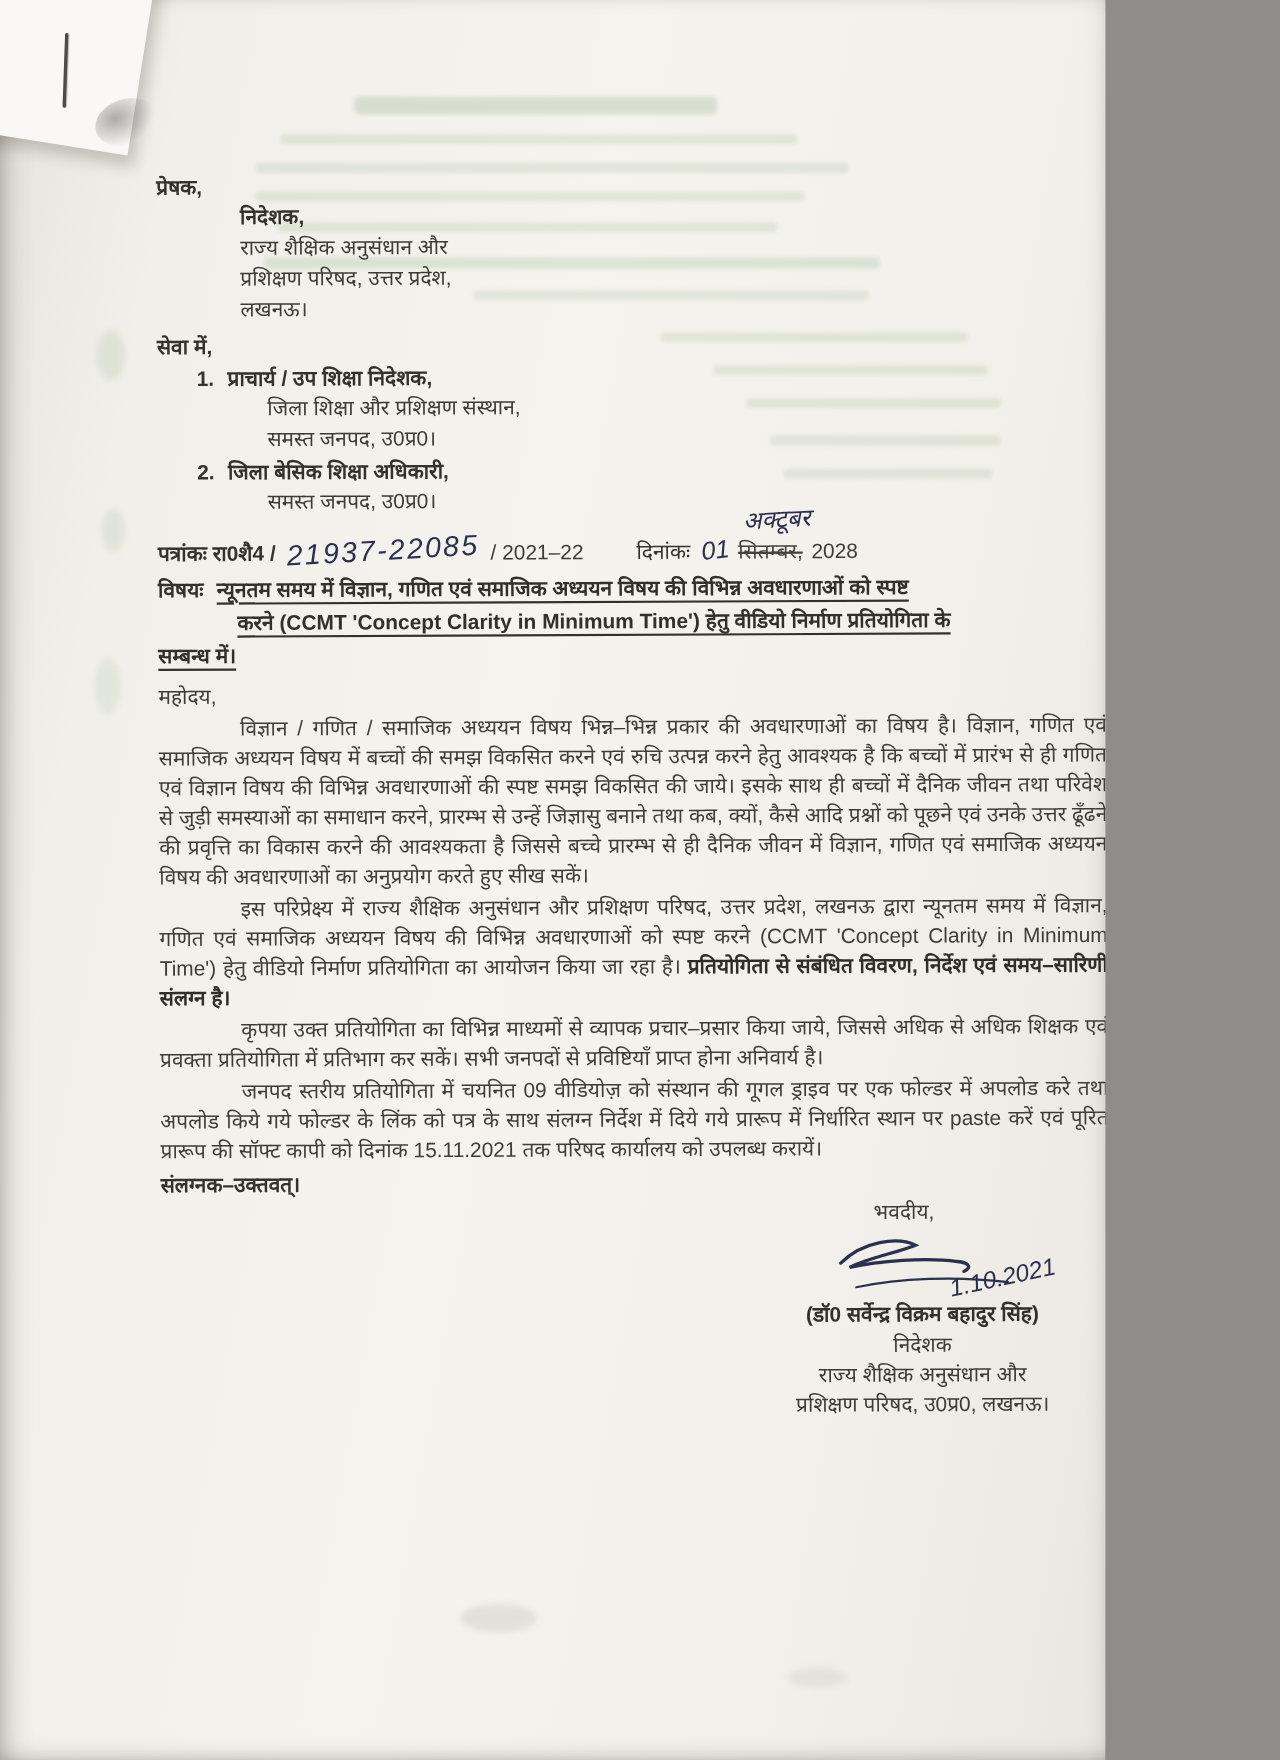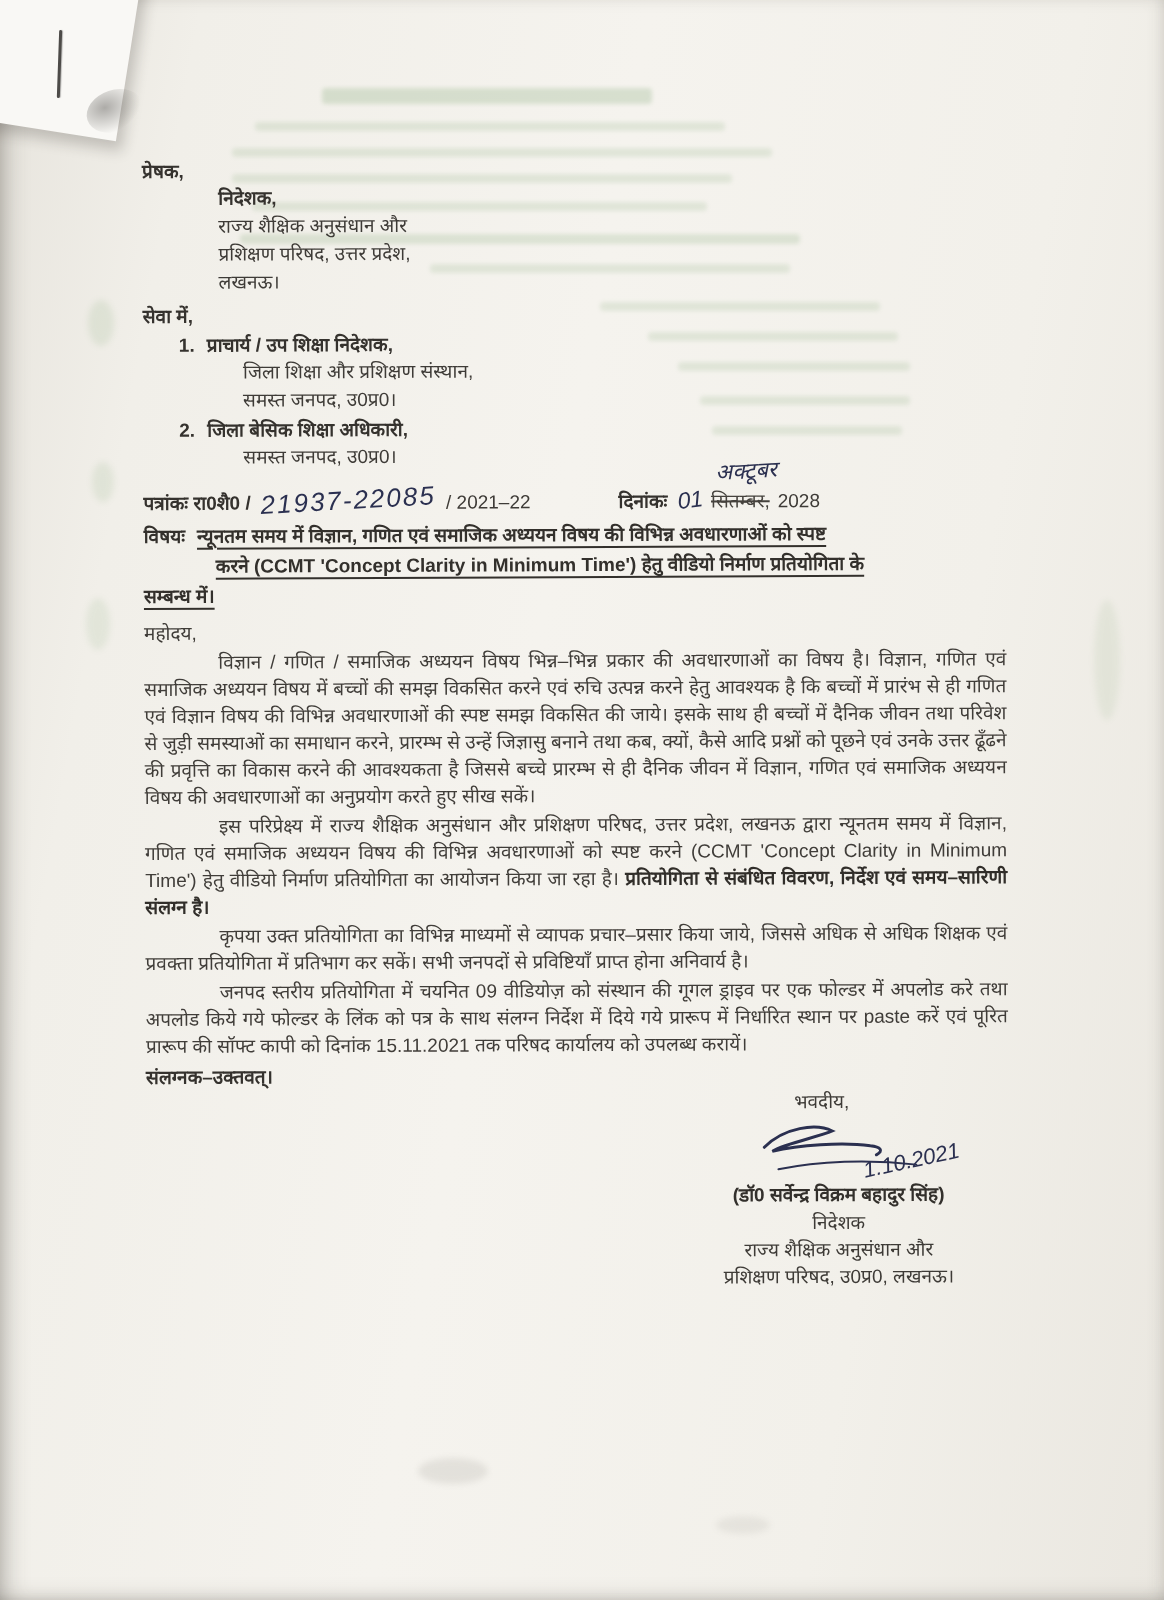--- a/index.html
+++ b/index.html
@@ -1,17 +1,17 @@
 <!DOCTYPE html>
 <html><head>
 <meta charset="utf-8">
 <style>
   html,body{margin:0;padding:0;background:#8f8d89;}
   .page{
-    position:relative;width:1164px;height:1600px;overflow:hidden;
+    position:relative;width:1005px;height:1600px;overflow:hidden;
     background:linear-gradient(100deg,#e7e4dd 0%,#f1efe9 14%,#f5f3ee 45%,#f2f0ea 75%,#eae7e0 100%);
     font-family:"Liberation Sans","DejaVu Sans",sans-serif;
     color:#3e3b37;
     box-shadow:inset 18px 0 28px -18px rgba(60,55,48,.45), inset -10px 0 22px -16px rgba(60,55,48,.3), inset 0 -14px 24px -18px rgba(60,55,48,.35);
   }
   
   .corner-lift{position:absolute;left:-28px;top:-38px;width:158px;height:168px;background:#f9f8f5;
     transform:rotate(9deg);box-shadow:7px 9px 14px rgba(40,38,34,.22);}
   .pen-stroke{position:absolute;left:58px;top:30px;width:3px;height:68px;background:#4d4b48;
     border-radius:2px;transform:rotate(2deg);box-shadow:1px 0 1px rgba(0,0,0,.25);}
@@ -50,22 +50,22 @@
   .rcp-item{margin-left:36px;margin-top:2px;}
   .rcp-num{display:inline-block;width:28px;font-weight:700;color:#35322e;}
   .rcp-title{font-weight:700;color:#35322e;}
   .rcp-sub{margin-left:64px;line-height:28px;}
   
   .ref-line{margin-top:16px;display:flex;align-items:baseline;white-space:nowrap;}
   .ref-label{font-weight:700;color:#35322e;}
   .hand{font-style:italic;color:#2b3050;}
   .ref-number{display:inline-block;font-size:26px;letter-spacing:2px;margin:0 10px;
     transform:rotate(-3deg);font-weight:500;}
-  .ref-suffix{margin-right:12px;}
-  .date-label{font-weight:700;color:#35322e;margin-left:76px;}
+  .ref-suffix{margin-right:0;}
+  .date-label{font-weight:400;color:#35322e;margin-left:48px;}
   .date-day{display:inline-block;font-size:23px;margin:0 8px 0 10px;transform:rotate(-6deg);}
   .month-wrap{position:relative;display:inline-block;}
   .month-struck{text-decoration:line-through;text-decoration-thickness:2px;color:#45423d;}
   .month-corr{position:absolute;left:4px;top:-30px;font-size:22px;transform:rotate(-3deg);
     white-space:nowrap;font-weight:500;}
   .year{margin-left:8px;}
   
   .subject{margin-top:6px;font-weight:700;color:#33302c;}
   .subj-row{display:flex;gap:12px;}
   .u{text-decoration:underline;text-underline-offset:5px;text-decoration-thickness:1.5px;}
@@ -139,21 +139,21 @@
     </div>
 
     <div class="rcp-item">
       <span class="rcp-num">2.</span><span class="rcp-title">जिला बेसिक शिक्षा अधिकारी,</span>
       <div class="rcp-sub">
         <span class="ln">समस्त जनपद, उ0प्र0।</span>
       </div>
     </div>
 
     <div class="ref-line">
-      <span class="ref-label">पत्रांकः रा0शै0 /</span>
+      <span class="ref-label">पत्रांकः रा0शै4 /</span>
       <span class="hand ref-number">21937-22085</span>
       <span class="ref-suffix">/ 2021–22</span>
       <span class="date-label">दिनांकः</span>
       <span class="hand date-day">01</span>
       <span class="month-wrap">
         <span class="month-struck">सितम्बर,</span>
         <span class="hand month-corr">अक्टूबर</span>
       </span>
       <span class="year">2028</span>
     </div>

